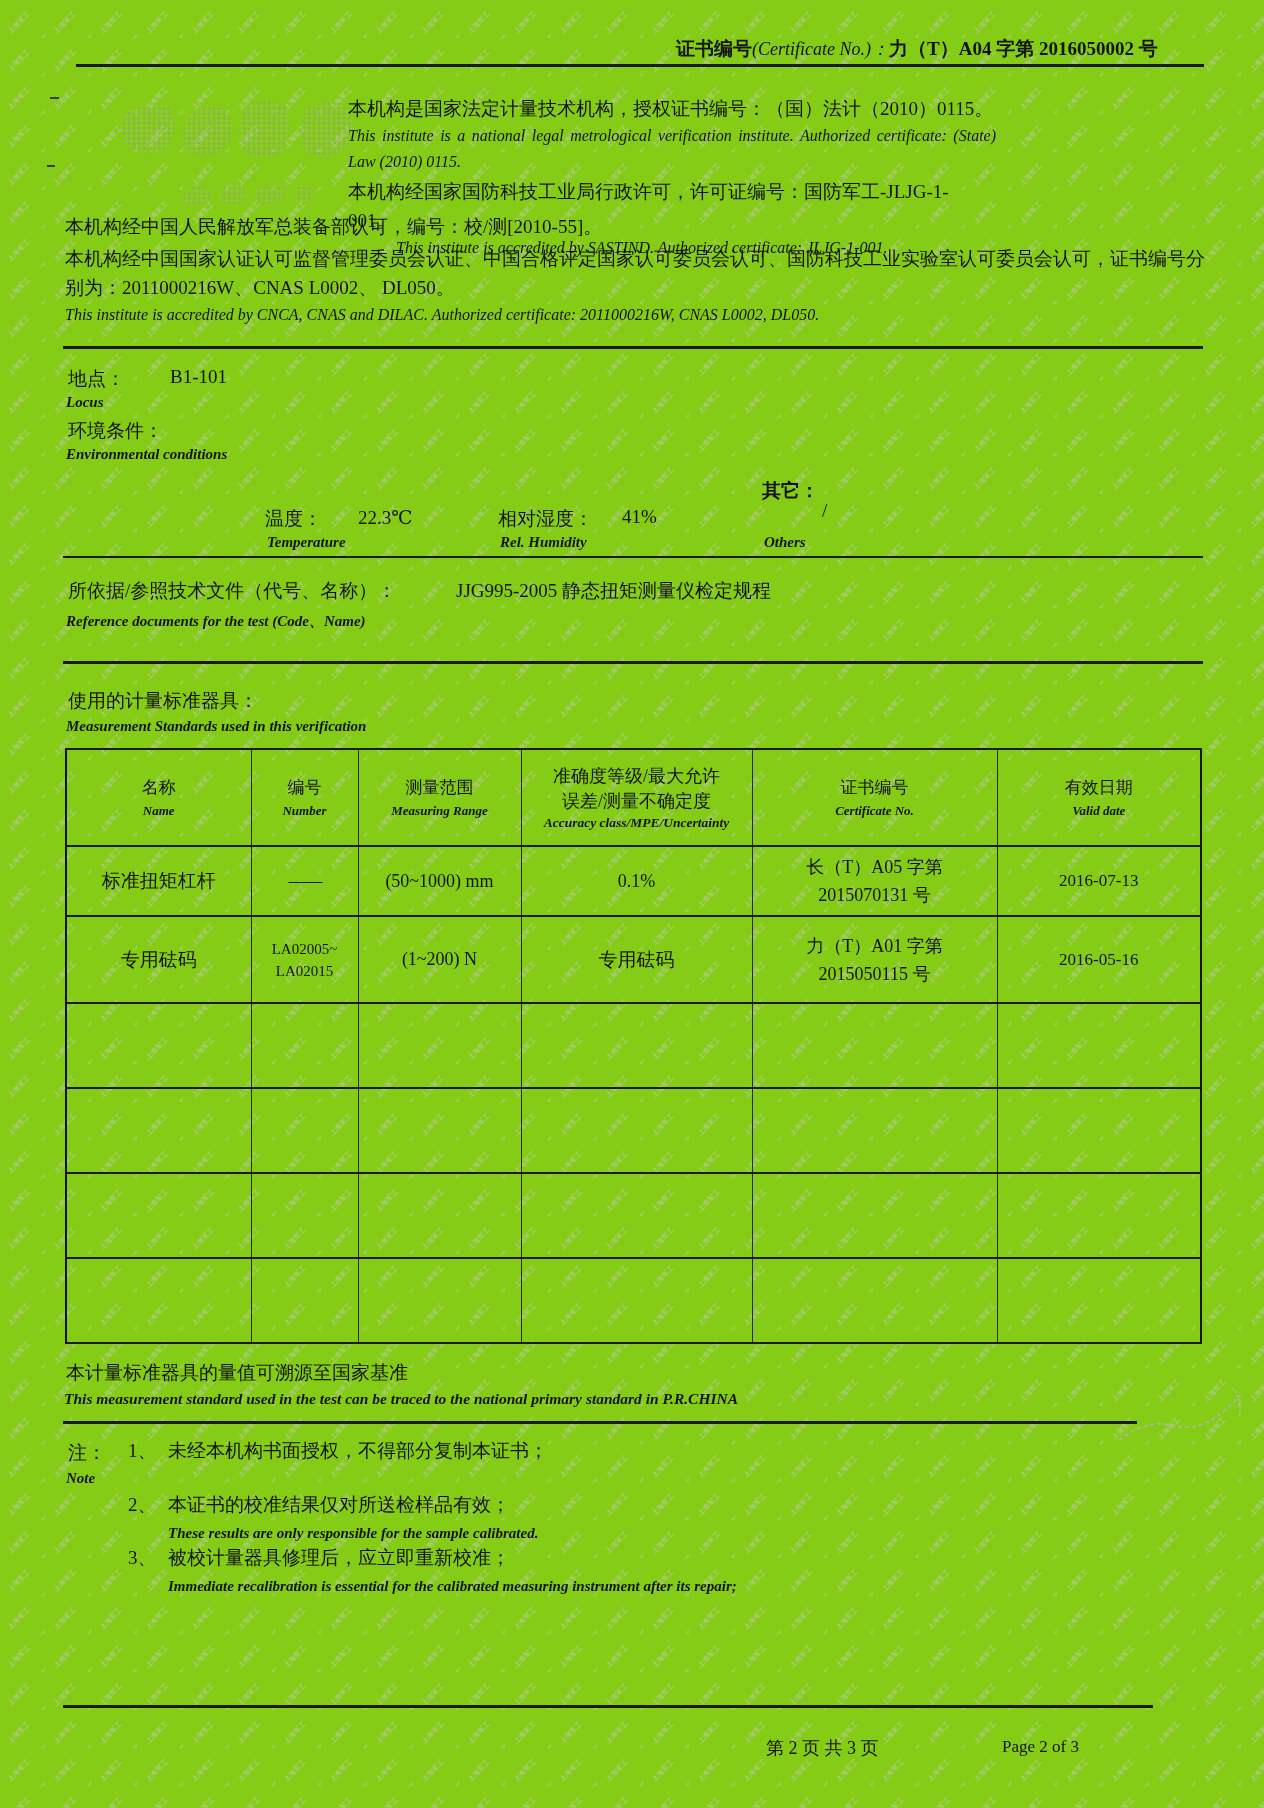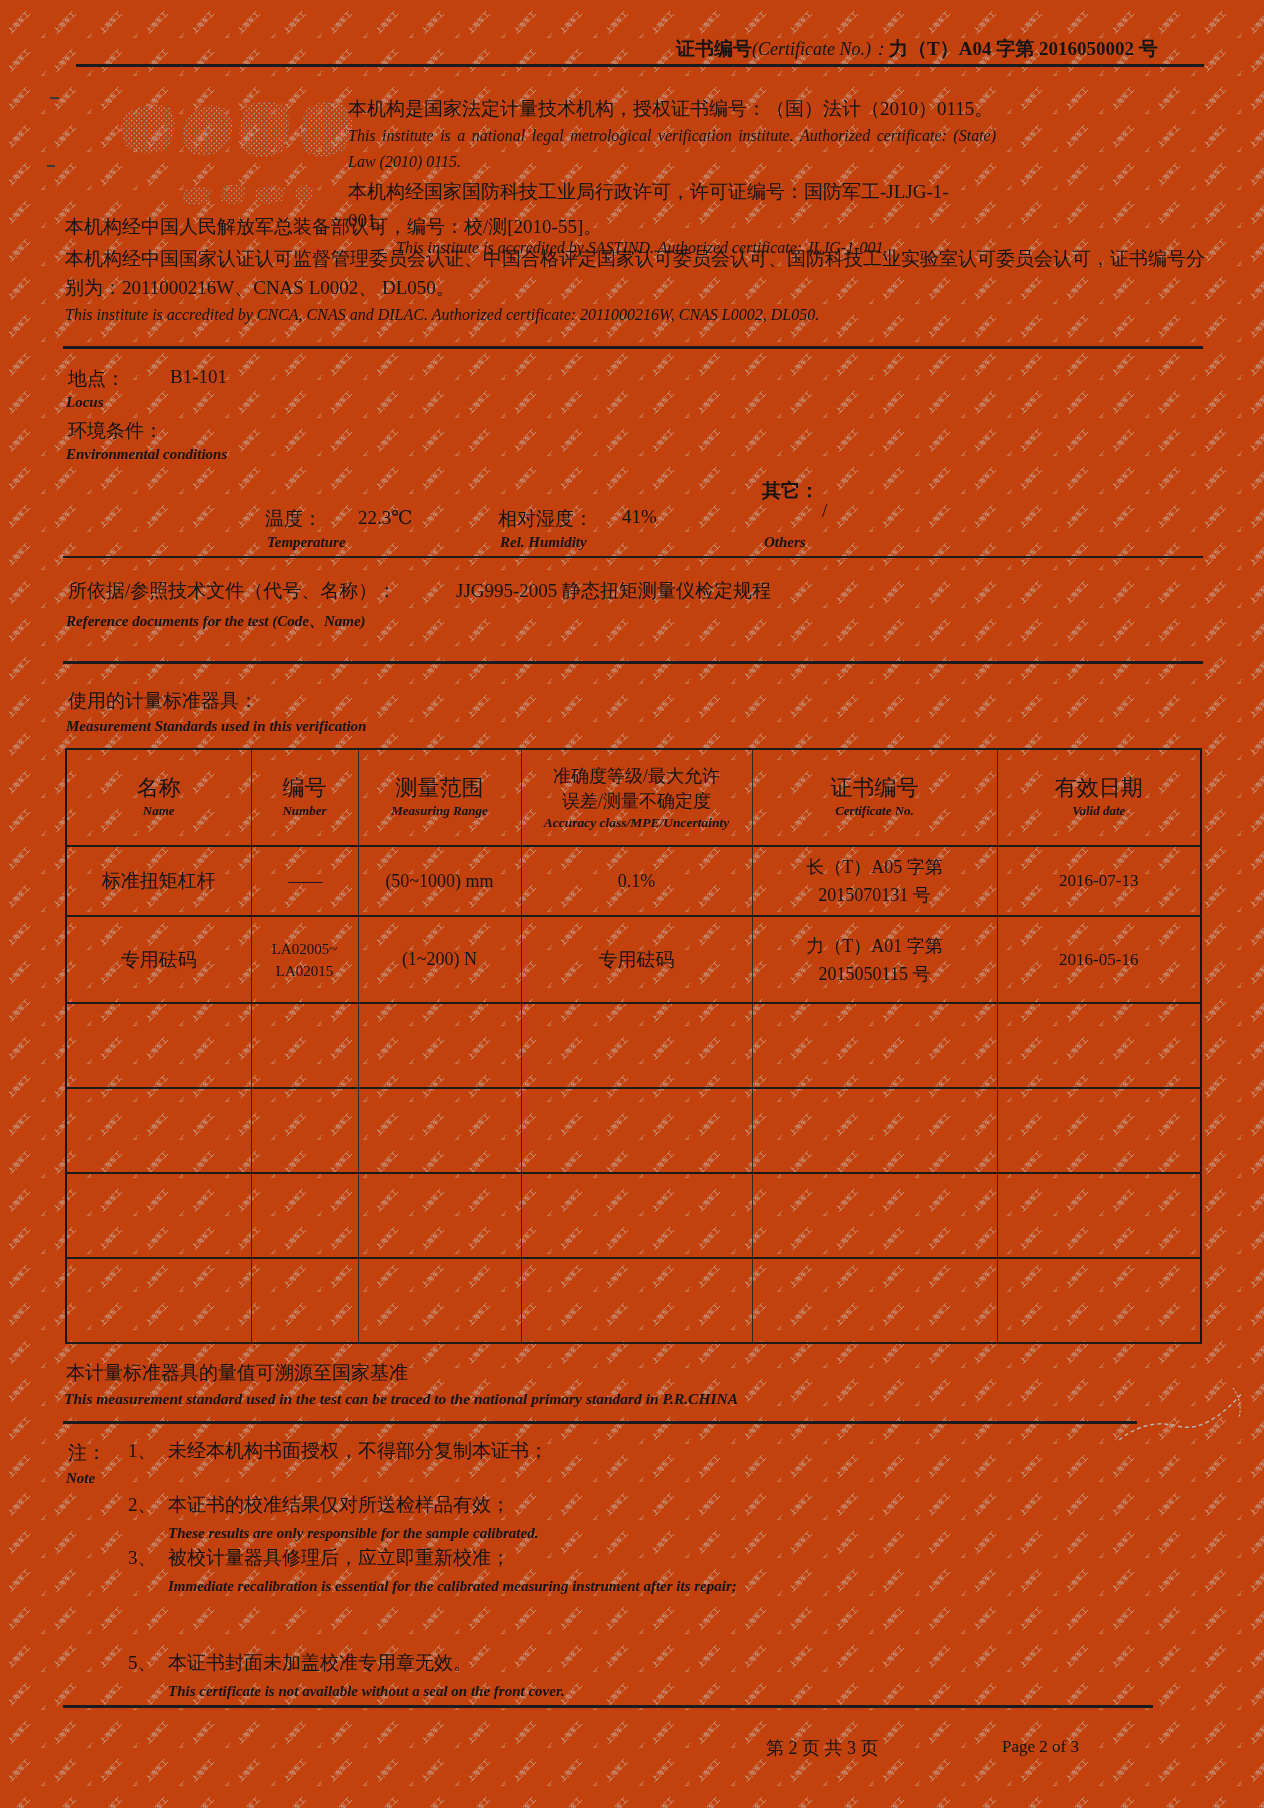--- a/index.html
+++ b/index.html
@@ -1,38 +1,38 @@
 <!DOCTYPE html>
 <html><head>
 <meta charset="utf-8">
 <style>
   html,body{margin:0;padding:0;background:#e8e8e8;}
   .page{
-    position:relative;width:1264px;height:1808px;background:#c2410c;
+    position:relative;width:1264px;height:1808px;background:#84cc16;
     margin:0 auto;overflow:hidden;color:#141414;
     font-family:"Liberation Serif","DejaVu Serif",serif;
   }
   .abs{position:absolute;}
   .cn{font-family:"Liberation Serif","DejaVu Serif",serif;}
   .en{font-family:"Liberation Serif","DejaVu Serif",serif;font-style:italic;}
   .en.b{font-weight:bold;}
   .rule{position:absolute;background:#1b1b1b;}
   .wm{position:absolute;inset:0;z-index:0;pointer-events:none;}
   .content{position:absolute;inset:0;z-index:1;}
   .hdr{font-size:19px;white-space:nowrap;}
   .hdr .cnb{font-weight:600;}
   .acc-cn{font-size:19px;line-height:29px;}
   .acc-en{font-size:16px;line-height:26px;text-align:justify;}
   .lbl-cn{font-size:19px;white-space:nowrap;}
   .lbl-en{font-size:15px;white-space:nowrap;font-weight:bold;font-style:italic;}
   table.std{border-collapse:collapse;table-layout:fixed;width:1135px;}
   table.std td{border:1px solid #2a2a2a;border-top:2px solid #1b1b1b;border-bottom:2px solid #1b1b1b;
     text-align:center;vertical-align:middle;padding:0 4px;overflow:hidden;}
   table.std{border:2px solid #141414;}
-  .th-cn{font-size:22px;line-height:26px;}
+  .th-cn{font-size:17px;line-height:26px;}
   .th-cn.sm{font-size:18px;line-height:25px;}
   .th-en{font-size:13px;line-height:20px;font-style:italic;font-weight:bold;}
   .th-en.sm{font-size:13.5px;line-height:17px;}
   .cell-cn{font-size:19px;}
   .cell-num{font-size:15px;line-height:22px;}
   .cell-rng{font-size:18px;}
   .cell-cert{font-size:18px;line-height:28px;}
   .cell-date{font-size:17px;}
   .note-no{display:inline-block;width:40px;font-size:19px;}
   .note-cn{font-size:19px;}
@@ -243,23 +243,19 @@
     <div class="abs" style="left:128px;top:1492px;width:1020px;">
       <div><span class="cn note-no">2、</span><span class="cn note-cn">本证书的校准结果仅对所送检样品有效；</span></div>
       <div class="en note-en">These results are only responsible for the sample calibrated.</div>
     </div>
     <div class="abs" style="left:128px;top:1545px;width:1020px;">
       <div><span class="cn note-no">3、</span><span class="cn note-cn">被校计量器具修理后，应立即重新校准；</span></div>
       <div class="en note-en">Immediate recalibration is essential for the calibrated measuring instrument after its repair;</div>
     </div>
     <div class="abs" style="left:128px;top:1598px;width:1020px;">
     </div>
-    <div class="abs" style="left:128px;top:1650px;width:1020px;">
-      <div><span class="cn note-no">5、</span><span class="cn note-cn">本证书封面未加盖校准专用章无效。</span></div>
-      <div class="en note-en">This certificate is not available without a seal on the front cover.</div>
-    </div>
 
     <div class="rule" style="left:63px;top:1705px;width:1090px;height:3px;"></div>
     <div class="abs cn" style="left:766px;top:1736px;font-size:18px;">第 2 页 共 3 页</div>
     <div class="abs" style="left:1002px;top:1737px;font-size:17px;font-family:'Liberation Serif','DejaVu Serif',serif;">Page 2 of 3</div>
 
   </div>
 </div>
 
 </body></html>

